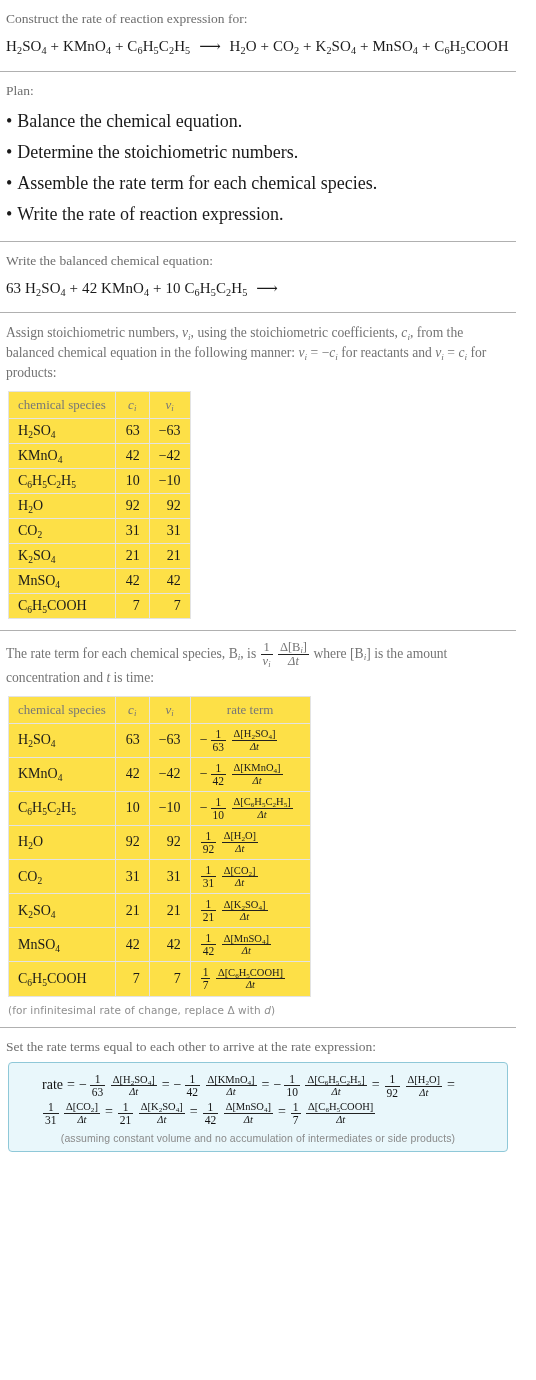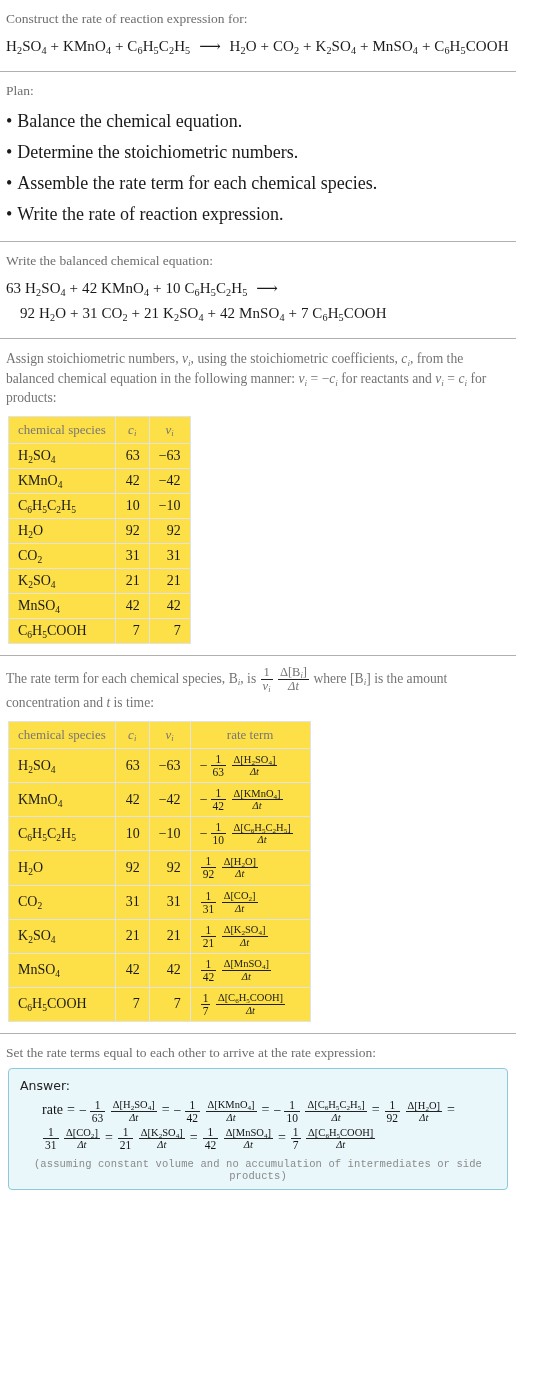--- a/index.html
+++ b/index.html
@@ -113,21 +113,21 @@
     color: #222;
     margin-bottom: 4px;
   }
   .answer-body {
     padding-left: 22px;
     font-size: 14px;
     line-height: 1.9;
     color: #111;
   }
   .answer-note {
-    font-family: Liberation Mono, monospace;
+    font-family: Liberation Sans, sans-serif;
     color: #8a8a8a;
     font-size: 10.5px;
     text-align: center;
     margin-top: 6px;
     letter-spacing: .1px;
   }
   .footnote {
     font-family: "DejaVu Sans", "Liberation Sans", sans-serif;
     color: #8f8f8f;
     font-size: 10.5px;
@@ -157,21 +157,20 @@
       <li>Assemble the rate term for each chemical species.</li>
       <li>Write the rate of reaction expression.</li>
     </ul>
   </div>
   <hr class="hr">
 
   <div class="section">
     <div class="prompt">Write the balanced chemical equation:</div>
     <div class="equation">
       <div id="bal-left">63 H<sub>2</sub>SO<sub>4</sub> + 42 KMnO<sub>4</sub> + 10 C<sub>6</sub>H<sub>5</sub>C<sub>2</sub>H<sub>5</sub> <span class="arrow">⟶</span></div>
-      <div class="eq-indent" id="bal-right">92 H<sub>2</sub>O + 31 CO<sub>2</sub> + 21 K<sub>2</sub>SO<sub>4</sub> + 42 MnSO<sub>4</sub> + 7 C<sub>6</sub>H<sub>5</sub>COOH</div>
     </div>
   </div>
   <hr class="hr">
 
   <div class="section">
     <div class="para" id="stoich-prompt">Assign stoichiometric numbers, <i>ν</i><sub><i>i</i></sub>, using the stoichiometric coefficients, <i>c</i><sub><i>i</i></sub>, from the balanced chemical equation in the following manner: <i>ν</i><sub><i>i</i></sub> = −<i>c</i><sub><i>i</i></sub> for reactants and <i>ν</i><sub><i>i</i></sub> = <i>c</i><sub><i>i</i></sub> for products:</div>
     <table class="grid">
       <thead>
         <tr>
           <th class="species-h">chemical species</th>
@@ -280,25 +279,25 @@
             <td class="rate"><span class="rateterm"><span class="frac f-small"><span class="top">1</span><span class="bot">42</span></span> <span class="frac f-tiny"><span class="top"><span class="delta">Δ[MnSO<sub>4</sub>]</span></span><span class="bot"><span class="delta"><i>Δt</i></span></span></span></span></td>
           </tr>
           <tr>
             <td class="species">C<sub>6</sub>H<sub>5</sub>COOH</td>
             <td class="num">7</td>
             <td class="num">7</td>
             <td class="rate"><span class="rateterm"><span class="frac f-small"><span class="top">1</span><span class="bot">7</span></span> <span class="frac f-tiny"><span class="top"><span class="delta">Δ[C<sub>6</sub>H<sub>5</sub>COOH]</span></span><span class="bot"><span class="delta"><i>Δt</i></span></span></span></span></td>
           </tr>
         </tbody>
     </table>
+    <div class="footnote" id="rt-footnote">(for infinitesimal rate of change, replace Δ with <i>d</i>)</div>
   </div>
   <hr class="hr">
 
   <div class="section">
     <div class="prompt">Set the rate terms equal to each other to arrive at the rate expression:</div>
     <div class="answer-box">
-      <div class="answer-label">Answer:</div>
       <div class="answer-body" id="answer-expr"><span>rate</span><span class="eqsign">=</span><span class="rateterm"><span class="minus">−</span><span class="frac f-small"><span class="top">1</span><span class="bot">63</span></span> <span class="frac f-tiny"><span class="top"><span class="delta">Δ[H<sub>2</sub>SO<sub>4</sub>]</span></span><span class="bot"><span class="delta"><i>Δt</i></span></span></span></span><span class="eqsign">=</span><span class="rateterm"><span class="minus">−</span><span class="frac f-small"><span class="top">1</span><span class="bot">42</span></span> <span class="frac f-tiny"><span class="top"><span class="delta">Δ[KMnO<sub>4</sub>]</span></span><span class="bot"><span class="delta"><i>Δt</i></span></span></span></span><span class="eqsign">=</span><span class="rateterm"><span class="minus">−</span><span class="frac f-small"><span class="top">1</span><span class="bot">10</span></span> <span class="frac f-tiny"><span class="top"><span class="delta">Δ[C<sub>6</sub>H<sub>5</sub>C<sub>2</sub>H<sub>5</sub>]</span></span><span class="bot"><span class="delta"><i>Δt</i></span></span></span></span><span class="eqsign">=</span><span class="rateterm"><span class="frac f-small"><span class="top">1</span><span class="bot">92</span></span> <span class="frac f-tiny"><span class="top"><span class="delta">Δ[H<sub>2</sub>O]</span></span><span class="bot"><span class="delta"><i>Δt</i></span></span></span></span><span class="eqsign">=</span><span class="rateterm"><span class="frac f-small"><span class="top">1</span><span class="bot">31</span></span> <span class="frac f-tiny"><span class="top"><span class="delta">Δ[CO<sub>2</sub>]</span></span><span class="bot"><span class="delta"><i>Δt</i></span></span></span></span><span class="eqsign">=</span><span class="rateterm"><span class="frac f-small"><span class="top">1</span><span class="bot">21</span></span> <span class="frac f-tiny"><span class="top"><span class="delta">Δ[K<sub>2</sub>SO<sub>4</sub>]</span></span><span class="bot"><span class="delta"><i>Δt</i></span></span></span></span><span class="eqsign">=</span><span class="rateterm"><span class="frac f-small"><span class="top">1</span><span class="bot">42</span></span> <span class="frac f-tiny"><span class="top"><span class="delta">Δ[MnSO<sub>4</sub>]</span></span><span class="bot"><span class="delta"><i>Δt</i></span></span></span></span><span class="eqsign">=</span><span class="rateterm"><span class="frac f-small"><span class="top">1</span><span class="bot">7</span></span> <span class="frac f-tiny"><span class="top"><span class="delta">Δ[C<sub>6</sub>H<sub>5</sub>COOH]</span></span><span class="bot"><span class="delta"><i>Δt</i></span></span></span></span></div>
       <div class="answer-note">(assuming constant volume and no accumulation of intermediates or side products)</div>
     </div>
   </div>
 
 </div>
 
 </body></html>

